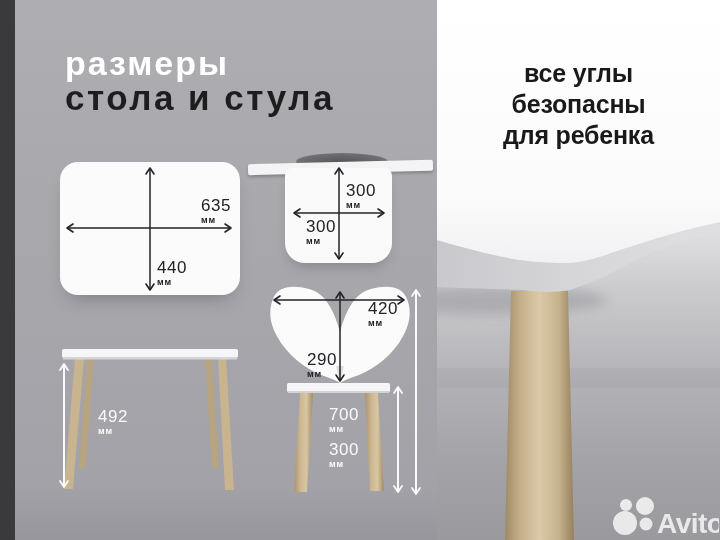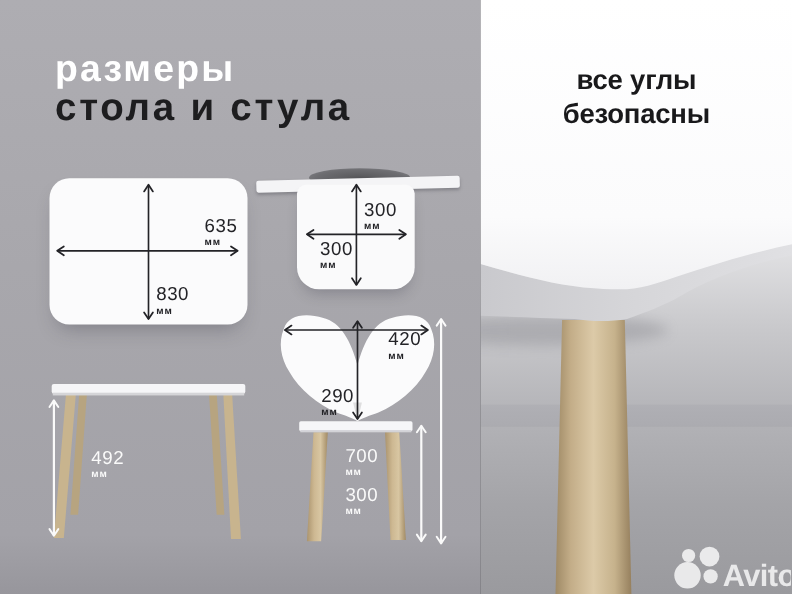--- a/index.html
+++ b/index.html
@@ -1,20 +1,20 @@
 <!DOCTYPE html>
 <html><head>
 <meta charset="utf-8">
 <style>
   html,body{margin:0;padding:0;background:#3a3a3d;}
   .canvas{position:relative;width:720px;height:540px;overflow:hidden;
           font-family:"Liberation Sans","DejaVu Sans",sans-serif;}
 
   
-  .left-panel{position:absolute;left:0;top:0;width:437px;height:540px;
+  .left-panel{position:absolute;left:15px;top:0;width:437px;height:540px;
     background:linear-gradient(180deg,#aeadb2 0%,#a8a7ac 45%,#a3a2a8 90%,#97969c 100%);}
   .title-block{position:absolute;left:50px;top:44px;}
   .title-line1{font-size:34px;font-weight:800;letter-spacing:2px;color:#ffffff;line-height:38px;}
   .title-line2{font-size:35px;font-weight:600;letter-spacing:2.5px;color:#1d1d1f;line-height:30px;margin-top:1px;}
 
   
   .tabletop-rect{position:absolute;left:45px;top:162px;width:180px;height:133px;
     background:#fbfbfc;border-radius:18px;box-shadow:0 10px 18px -8px rgba(40,40,55,.35);}
   .seat-shadow-gap{position:absolute;left:281px;top:153px;width:92px;height:17px;border-radius:50%;
     background:radial-gradient(ellipse at center,#57575a 0%,#6d6d71 60%,#8d8d92 100%);}
@@ -60,21 +60,21 @@
         </marker>
       </defs>
       <line x1="95" y1="8" x2="95" y2="130" stroke="#232327" stroke-width="1.5" marker-start="url(#abk)" marker-end="url(#abk)"></line>
       <line x1="12" y1="68" x2="176" y2="68" stroke="#232327" stroke-width="1.5" marker-start="url(#abk)" marker-end="url(#abk)"></line>
     </svg>
     <div class="dim" style="left:186px;top:198px;">
       <span class="num">635</span>
       <span class="unit">мм</span>
     </div>
     <div class="dim" style="left:142px;top:260px;">
-      <span class="num">830</span>
+      <span class="num">440</span>
       <span class="unit">мм</span>
     </div>
 
     <div class="seat-shadow-gap"></div>
     <div class="seat-backbar"></div>
     <div class="seat-body"></div>
     <svg class="diagram-svg" style="left:270px;top:160px;" width="115" height="110" viewBox="0 0 115 110">
       <defs>
         <marker id="abk2" viewBox="0 0 12 12" refX="9" refY="6" markerWidth="12" markerHeight="12" markerUnits="userSpaceOnUse" orient="auto-start-reverse">
           <path d="M3,2 L9,6 L3,10" fill="none" stroke="#232327" stroke-width="1.6" stroke-linecap="round" stroke-linejoin="round"></path>
@@ -193,20 +193,21 @@
                C150,262 168,255 180,251 C210,241 245,230 283,222
                L283,232 C245,240 210,252 180,270 C168,277 150,284 133,290
                C115,293 100,292 85,290 C55,289 25,288 0,287 Z"></path>
       <path fill="url(#surfGrad)" d="M0,0 H283 V222 C245,230 210,241 180,251 C168,255 150,262 133,263
                C125,263 115,263 103,262 C70,260 35,250 0,240 Z"></path>
     </svg>
 
     <div class="caption">
       <div class="caption-line">все углы</div>
       <div class="caption-line">безопасны</div>
+      <div class="caption-line">для ребенка</div>
     </div>
 
     <svg class="watermark-svg" width="110" height="46" viewBox="0 0 110 46">
       <circle class="wm" cx="16" cy="30" r="12"></circle>
       <circle class="wm" cx="17" cy="12" r="6"></circle>
       <circle class="wm" cx="36" cy="13" r="9"></circle>
       <circle class="wm" cx="37" cy="31" r="6.5"></circle>
       <text class="wm wm-text" x="48" y="40">Avito</text>
     </svg>
   </div>

